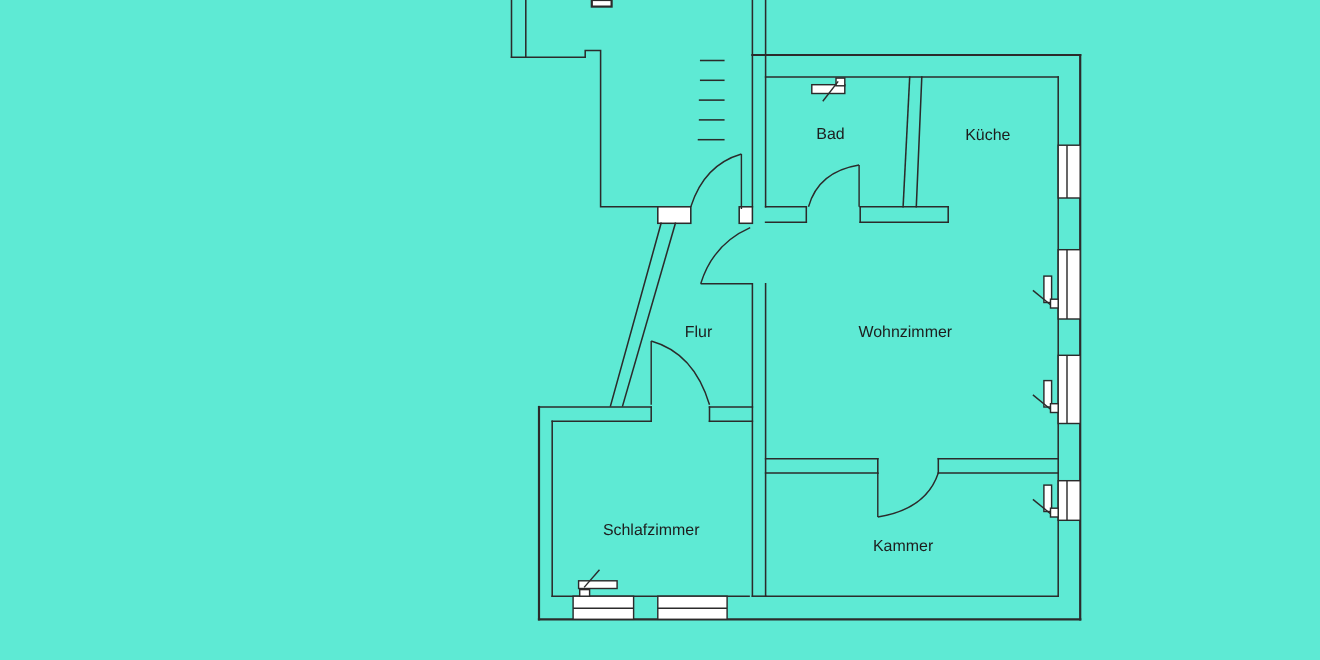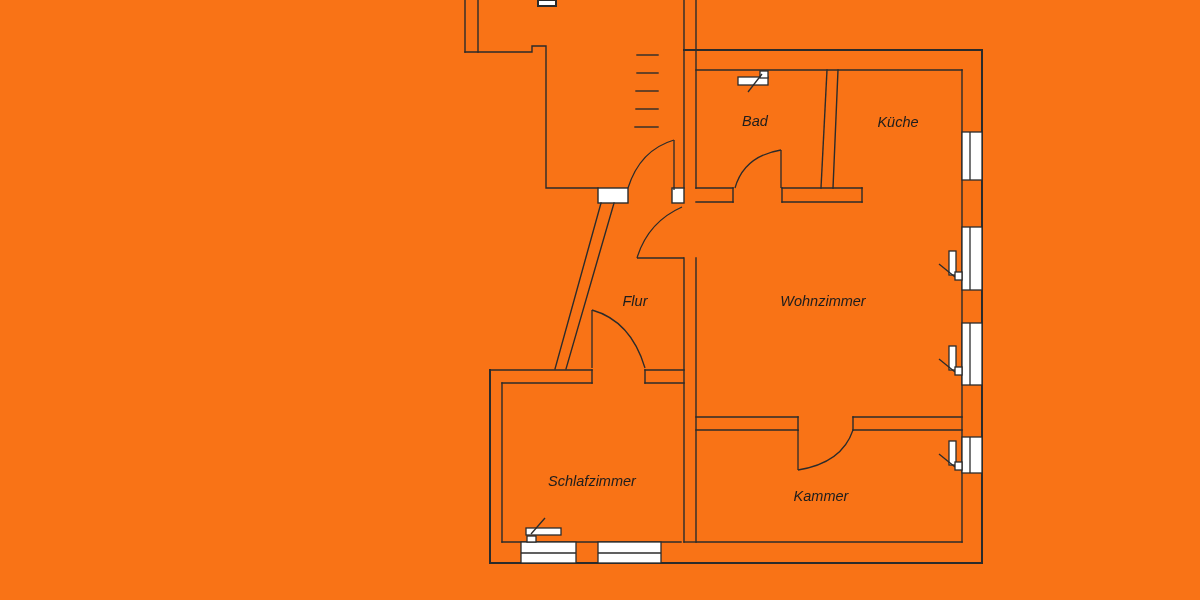--- a/index.html
+++ b/index.html
@@ -8,22 +8,21 @@
     background: #ffffff;
     width: 1200px;
     height: 600px;
     overflow: hidden;
     font-family: "Liberation Sans", sans-serif;
   }
   .stage {
     position: relative;
     width: 1200px;
     height: 600px;
-    background: #f97316;
-    font-style: italic;
+    background: #5eead4;
   }
   svg { display: block; }
   .room-label {
     font-family: "Liberation Sans", sans-serif;
     font-size: 14.5px;
     fill: #1d1d1d;
     text-anchor: middle;
   }
 </style>
 </head>

